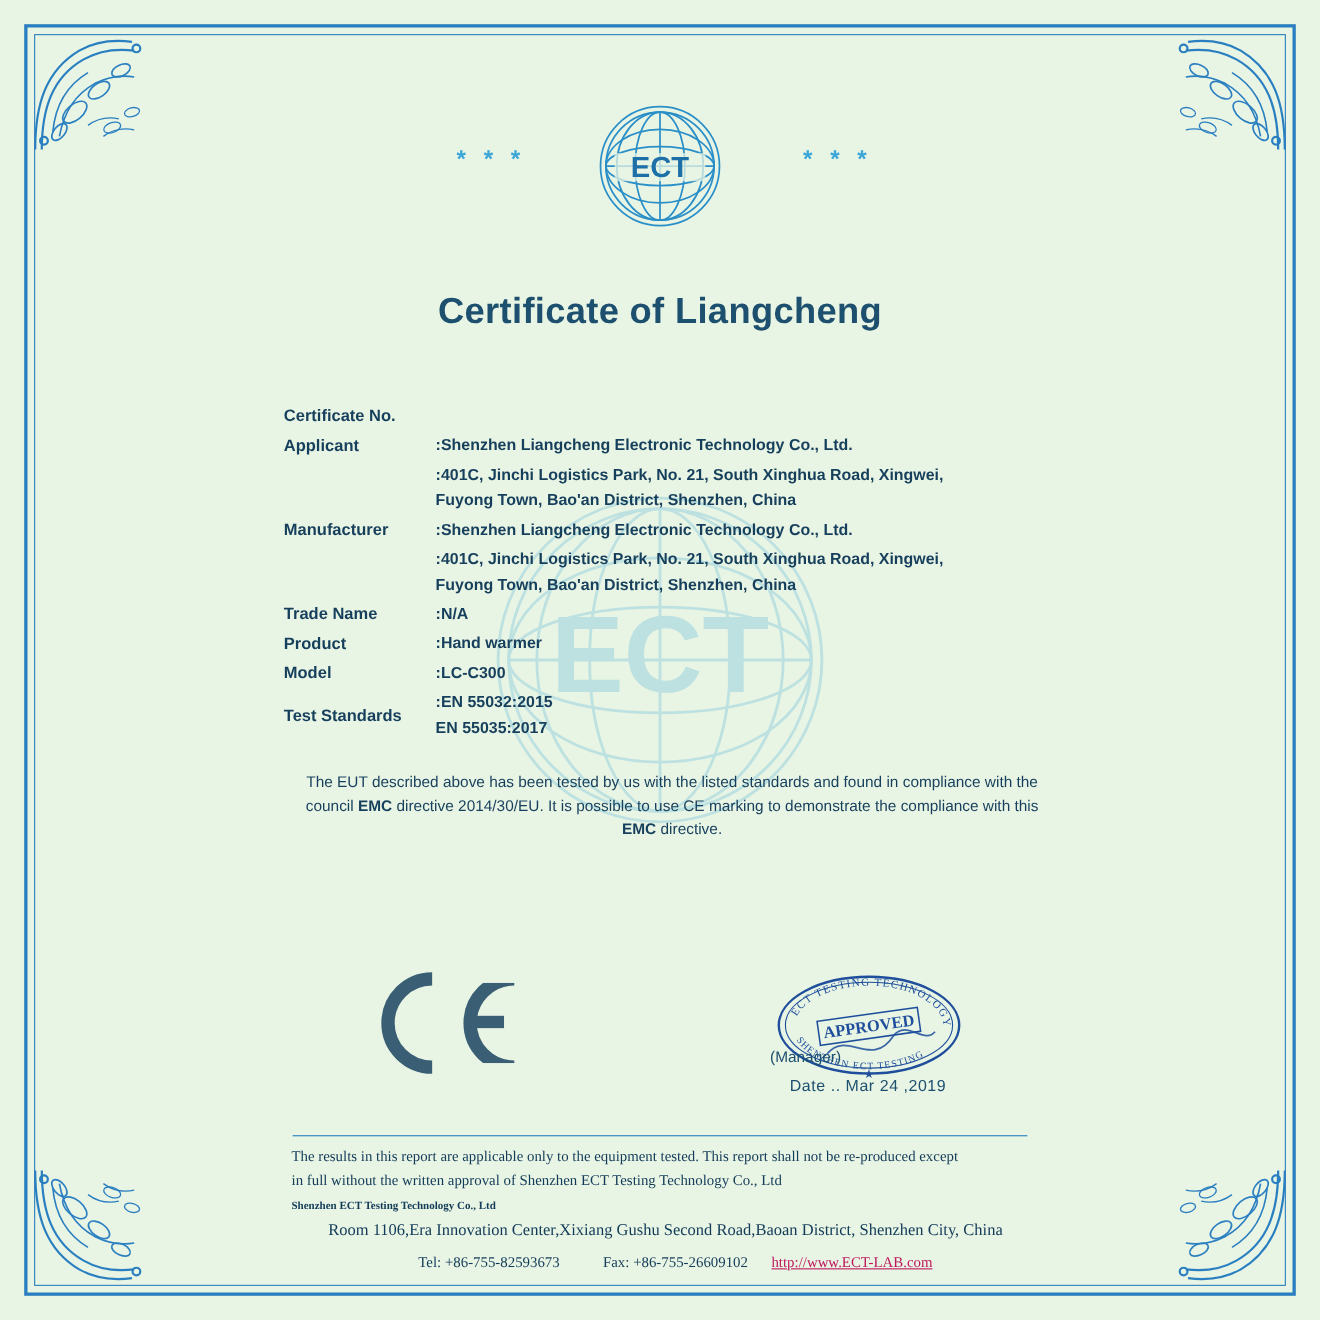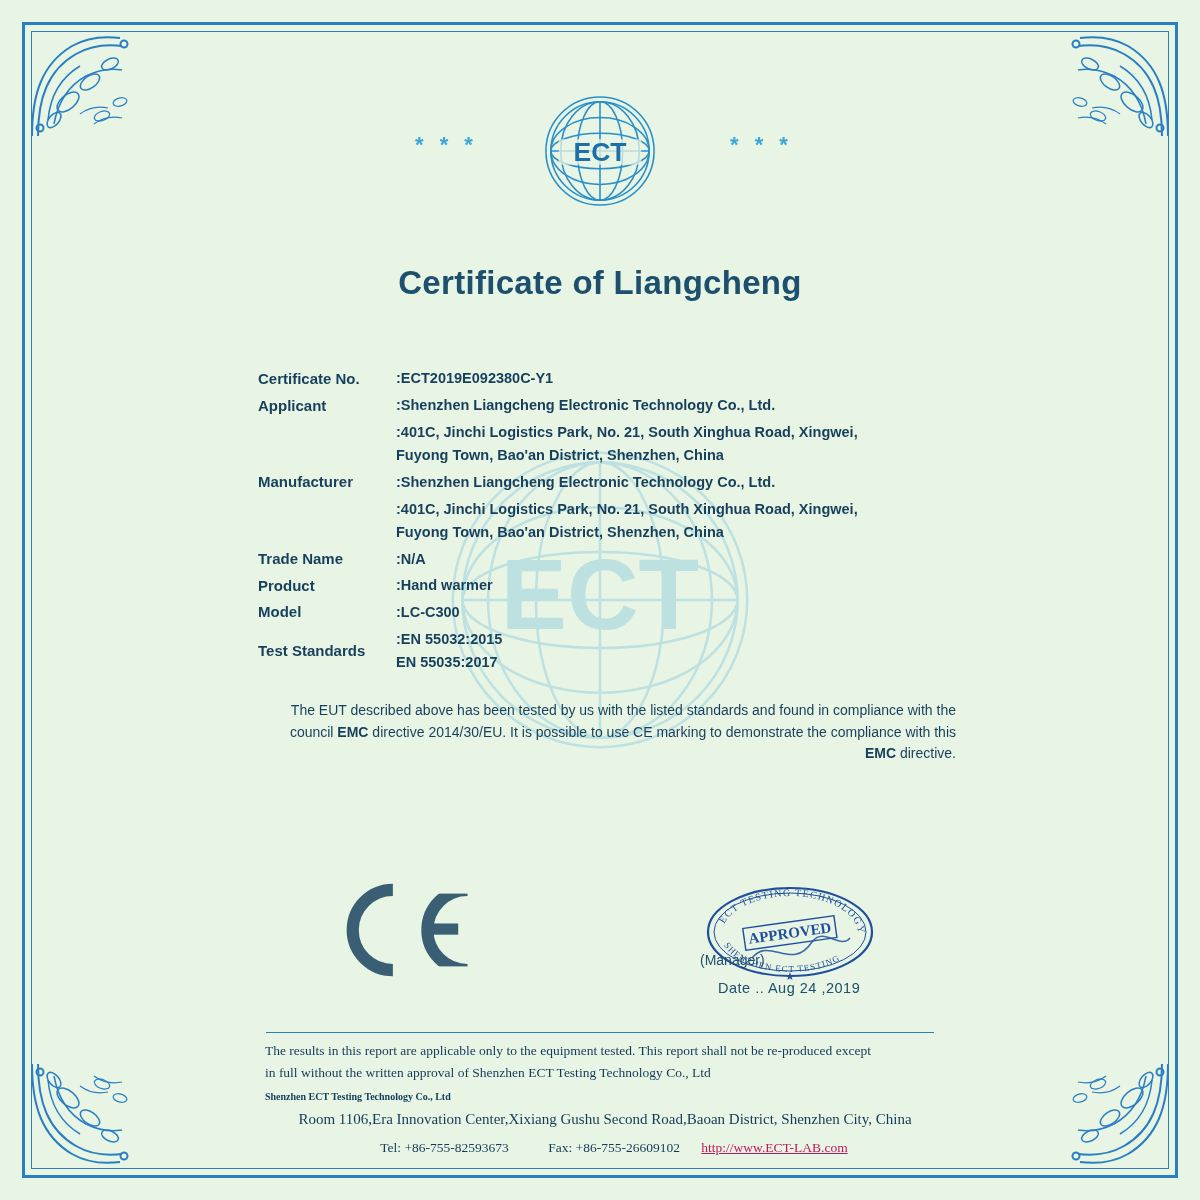--- a/index.html
+++ b/index.html
@@ -125,21 +125,21 @@
 
   
   .statement {
     position: absolute;
     left: 266px;
     top: 700px;
     width: 690px;
     color: #163f5c;
     font-size: 14px;
     line-height: 1.55;
-    text-align: right;
+    text-align: center;
   }
   .statement b { font-weight: bold; }
 
   
   .ce {
     position: absolute;
     left: 335px;
     top: 875px;
     width: 140px;
     height: 110px;
@@ -328,21 +328,20 @@
     </svg>
   </div>
   <div class="stars left">* * *</div>
   <div class="stars right">* * *</div>
 
   <div class="title">Certificate of Liangcheng</div>
 
   <div class="fields">
     <div class="row">
       <div class="label">Certificate No.</div>
-      <div class="value">:ECT2019E092380C-Y1</div>
     </div>
     <div class="row">
       <div class="label">Applicant</div>
       <div class="value">:Shenzhen Liangcheng Electronic Technology Co., Ltd.</div>
     </div>
     <div class="row tall">
       <div class="label"></div>
       <div class="value">:401C, Jinchi Logistics Park, No. 21, South Xinghua Road, Xingwei,
  Fuyong Town, Bao'an District, Shenzhen, China</div>
     </div>
@@ -402,21 +401,21 @@
       </text>
       <g transform="rotate(-8 90 54)">
         <rect x="44" y="42" width="92" height="22" fill="none" stroke="#1f4f9c" stroke-width="1.4"></rect>
         <text x="90" y="58" text-anchor="middle" font-family="Liberation Serif, serif" font-size="15" font-weight="bold" fill="#1f4f9c">APPROVED</text>
       </g>
       <path d="M52 78 C70 56 92 92 112 62 C124 46 140 70 150 58" fill="none" stroke="#1f4f9c" stroke-width="1.6" opacity="0.85"></path>
       <text x="90" y="100" text-anchor="middle" font-size="11" fill="#1f4f9c">★</text>
     </svg>
   </div>
   <div class="sign-line">(Manager)</div>
-  <div class="date-line">Date .. Aug 24 ,2019</div>
+  <div class="date-line">Date .. Mar 24 ,2019</div>
 
   <div class="footer-rule"></div>
   <div class="footer">
     <div class="note">The results in this report are applicable only to the equipment tested. This report shall not be re-produced except</div>
     <div class="note">in full without the written approval of Shenzhen ECT Testing Technology Co., Ltd</div>
     <div class="company">Shenzhen ECT Testing Technology Co., Ltd</div>
     <div class="addr">Room 1106,Era Innovation Center,Xixiang Gushu Second Road,Baoan District, Shenzhen City, China</div>
     <div class="contact">
       <span>Tel: +86-755-82593673</span>
       <span>Fax: +86-755-26609102</span>

